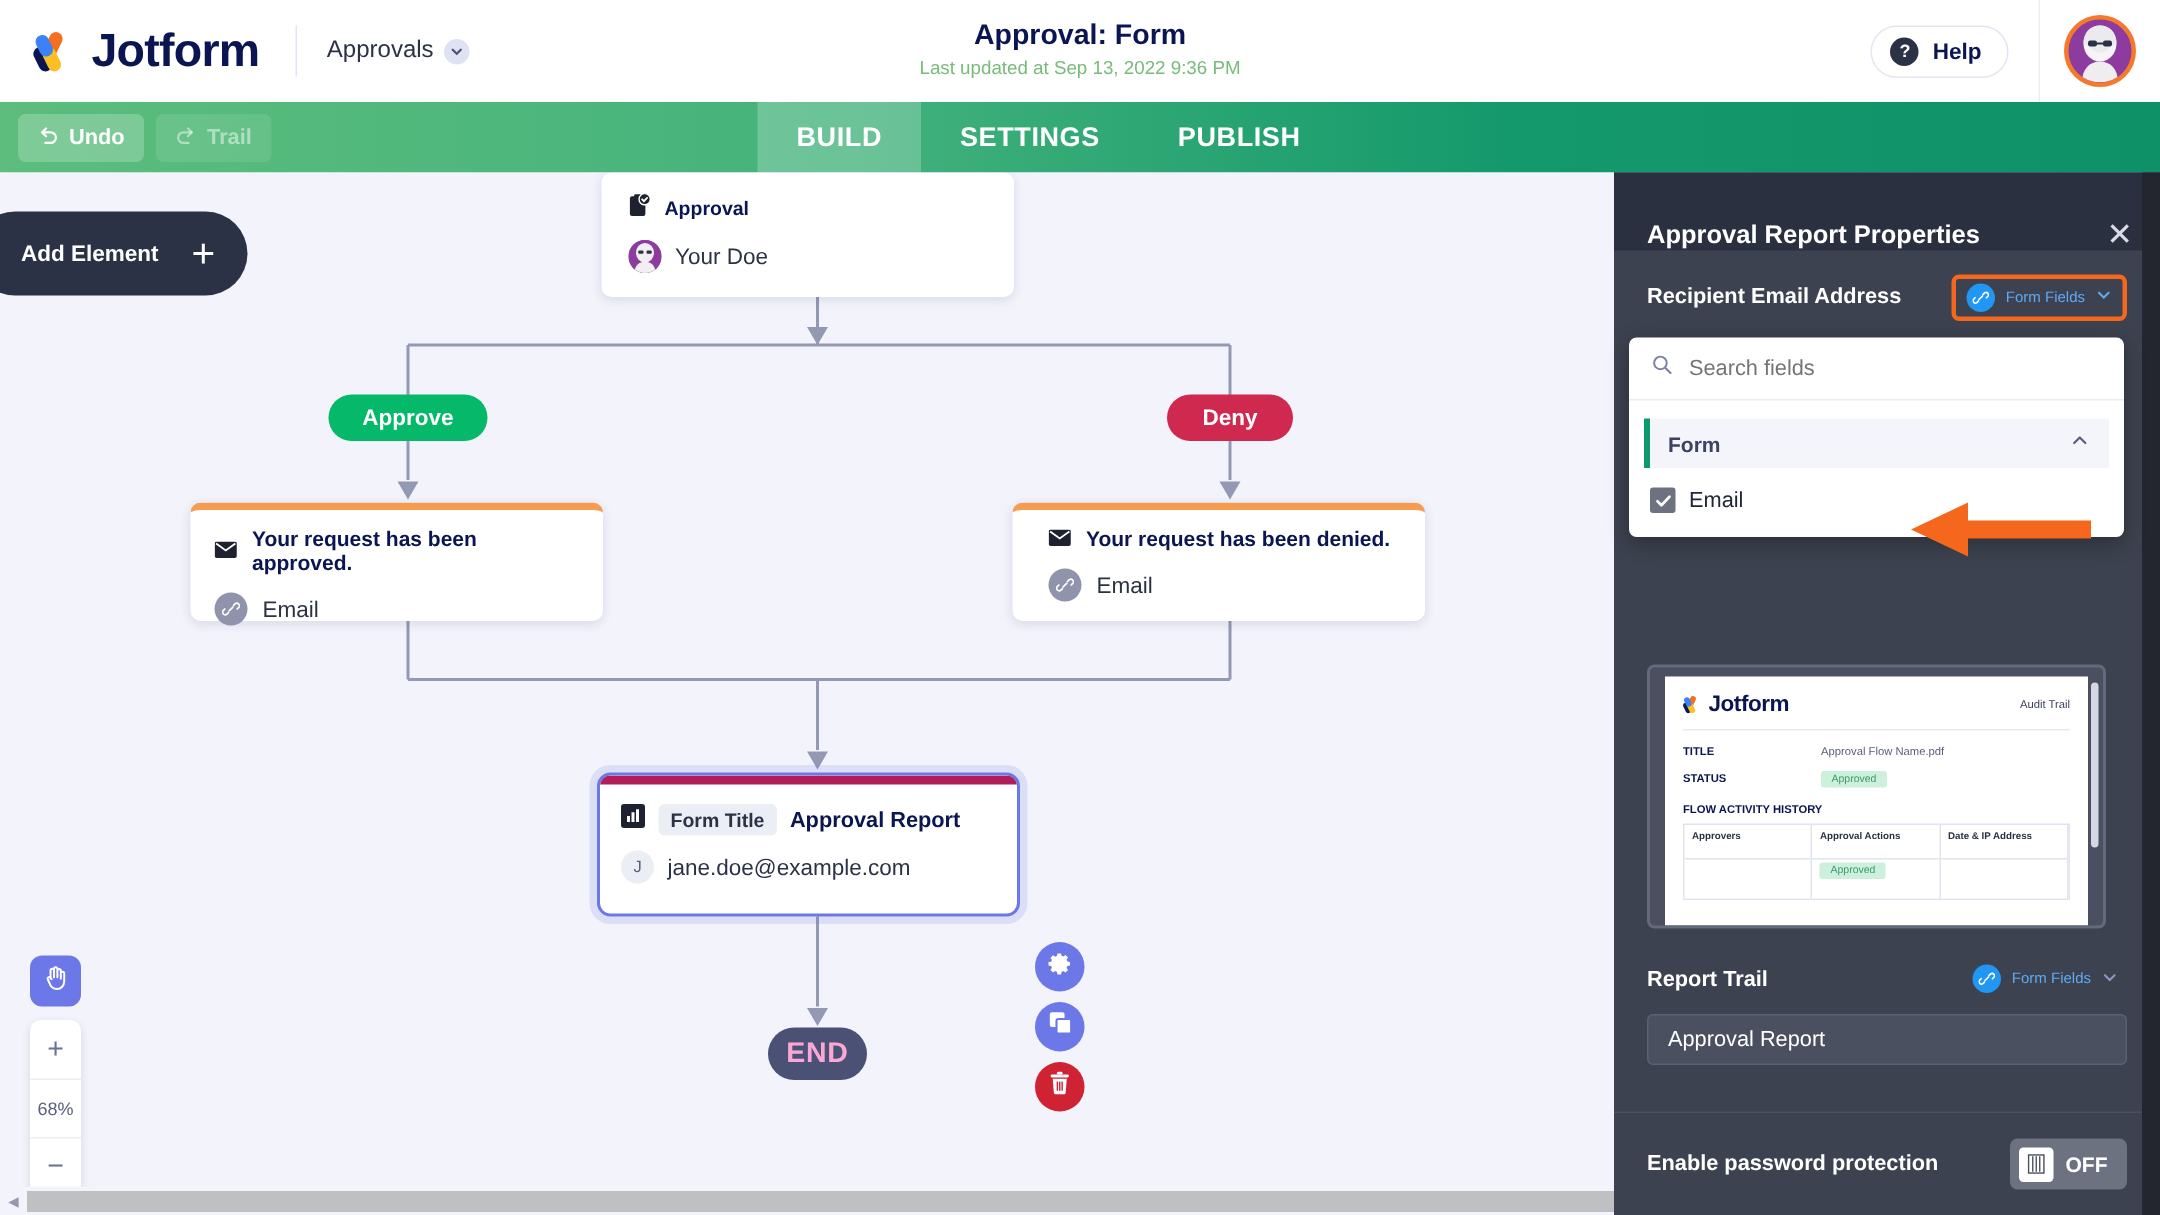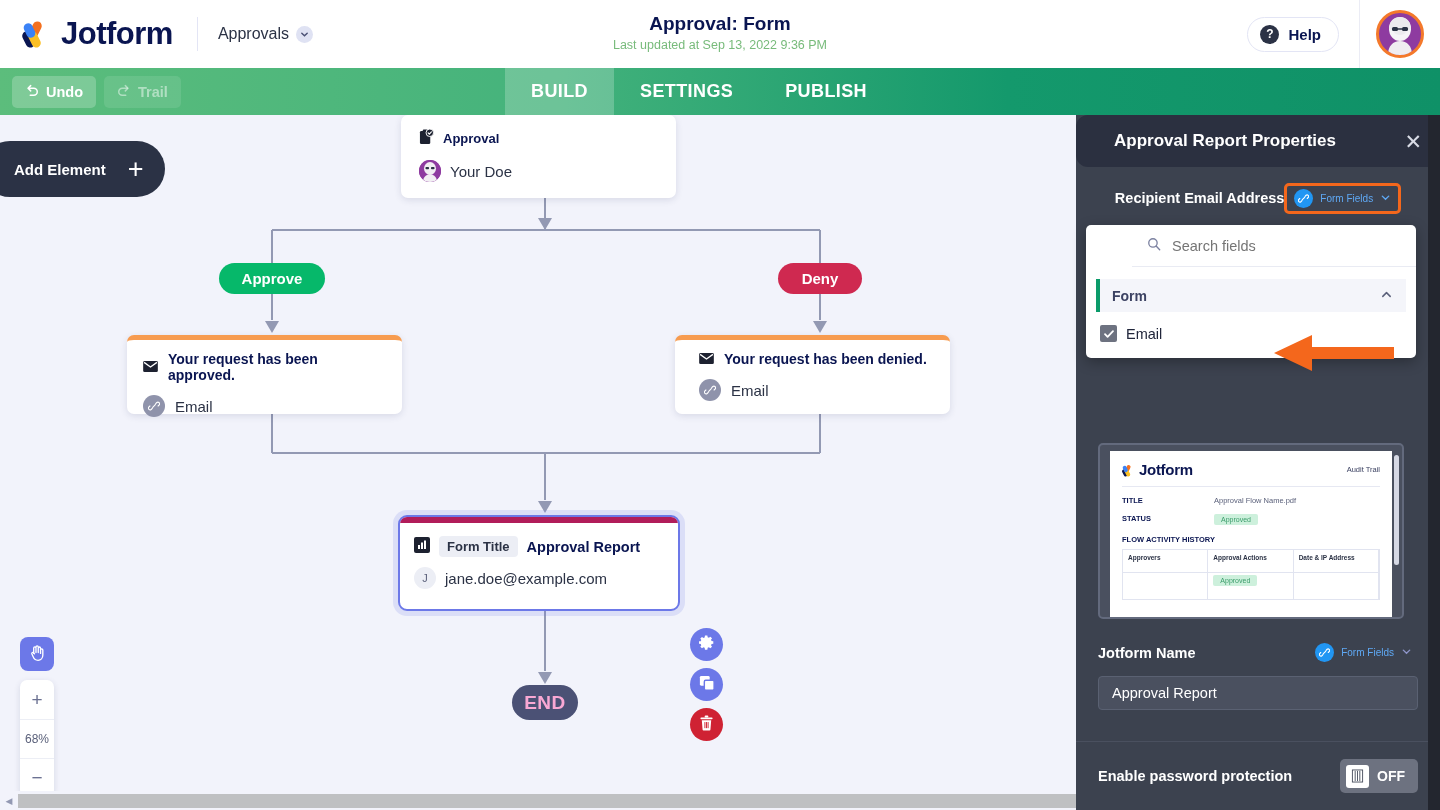--- a/index.html
+++ b/index.html
@@ -187,49 +187,49 @@
   }
   .hscroll .arrow { width: 18px; text-align: center; font-size: 9px; color: #9399b3; }
   .hscroll .track { flex: 1; height: 14px; background: #bfc0c2; }
 
   
   .panel {
     position: absolute; top: 115px; right: 0; width: 364px; height: 695px;
     background: #3c424f;
   }
   .panel-head {
-    height: 52px; background: #2b3040; display: flex; align-items: center;
-    padding: 0 18px 0 38px; justify-content: space-between; border-radius: 12px;
+    height: 52px; background: #2b3040; display: flex; align-items: flex-end;
+    padding: 0 18px 0 22px; justify-content: space-between;
   }
   .panel-title { font-size: 17px; font-weight: bold; color: #fff; }
   .panel-close { font-size: 21px; color: #d9dce6; cursor: pointer; line-height: 1; }
   .panel-body { position: relative; padding: 0 22px; }
   .prop-row {
-    display: flex; align-items: center; justify-content: center;
+    display: flex; align-items: center; justify-content: space-between;
     height: 62px;
   }
   .prop-label { font-size: 14.5px; font-weight: bold; color: #ffffff; }
   .ff-btn {
     display: flex; align-items: center; gap: 7px;
     font-size: 10px; color: #5fa9f5; cursor: pointer; padding: 4px 6px;
   }
   .ff-btn.highlighted { border: 3px solid #f4671c; border-radius: 5px; padding: 3px 7px; }
   .ff-icon {
     width: 19px; height: 19px; border-radius: 50%; background: #2196f3;
     display: flex; align-items: center; justify-content: center; flex: none;
   }
 
   .dropdown {
     position: absolute; left: 10px; top: 58px; width: 330px;
     background: #fff; border-radius: 5px; box-shadow: 0 4px 14px rgba(0,0,0,.3);
     z-index: 20;
   }
   .dd-search {
     display: flex; align-items: center; gap: 11px; height: 42px;
-    padding: 0 15px; border-bottom: 1px solid #e9ebf3; margin-left: 46px;
+    padding: 0 15px; border-bottom: 1px solid #e9ebf3;
   }
   .dd-search input {
     border: none; outline: none; font-size: 14.5px; color: #9aa0bb;
     font-family: "Liberation Sans", sans-serif; width: 100%; background: transparent;
   }
   .dd-group {
     margin: 12px 10px 0 10px; background: #f4f5fa; border-left: 4px solid #0b9b6a;
     height: 33px; display: flex; align-items: center; justify-content: space-between;
     padding: 0 13px 0 12px; cursor: pointer;
   }
@@ -655,21 +655,21 @@
             </span>
             <span class="pv-td"></span>
           </div>
         </div>
       </div>
       <span class="pv-scrollbar"></span>
     </div>
 
     <div style="position:absolute; left:22px; top:472px; width:320px;">
       <div style="display:flex;align-items:center;justify-content:space-between;margin-bottom:10px;">
-        <span class="prop-label">Jotform Name</span>
+        <span class="prop-label">Report Trail</span>
         <span class="ff-btn">
           <span class="ff-icon">
             <svg width="11" height="11" viewBox="0 0 14 14">
                 <path d="M5.5 8.5l3-3M5 9.8l-1.3 1.3a2 2 0 01-2.8-2.8L2.2 7M9 4.2l1.3-1.3a2 2 0 012.8 2.8L11.8 7" stroke="#fff" stroke-width="1.4" fill="none" stroke-linecap="round"></path>
               </svg>
           </span>
           <span>Form Fields</span>
           <span>
             <svg width="11" height="11" viewBox="0 0 12 12">
                 <path d="M2.5 4.5L6 8l3.5-3.5" stroke="#8e95c9" stroke-width="1.5" fill="none" stroke-linecap="round"></path>

